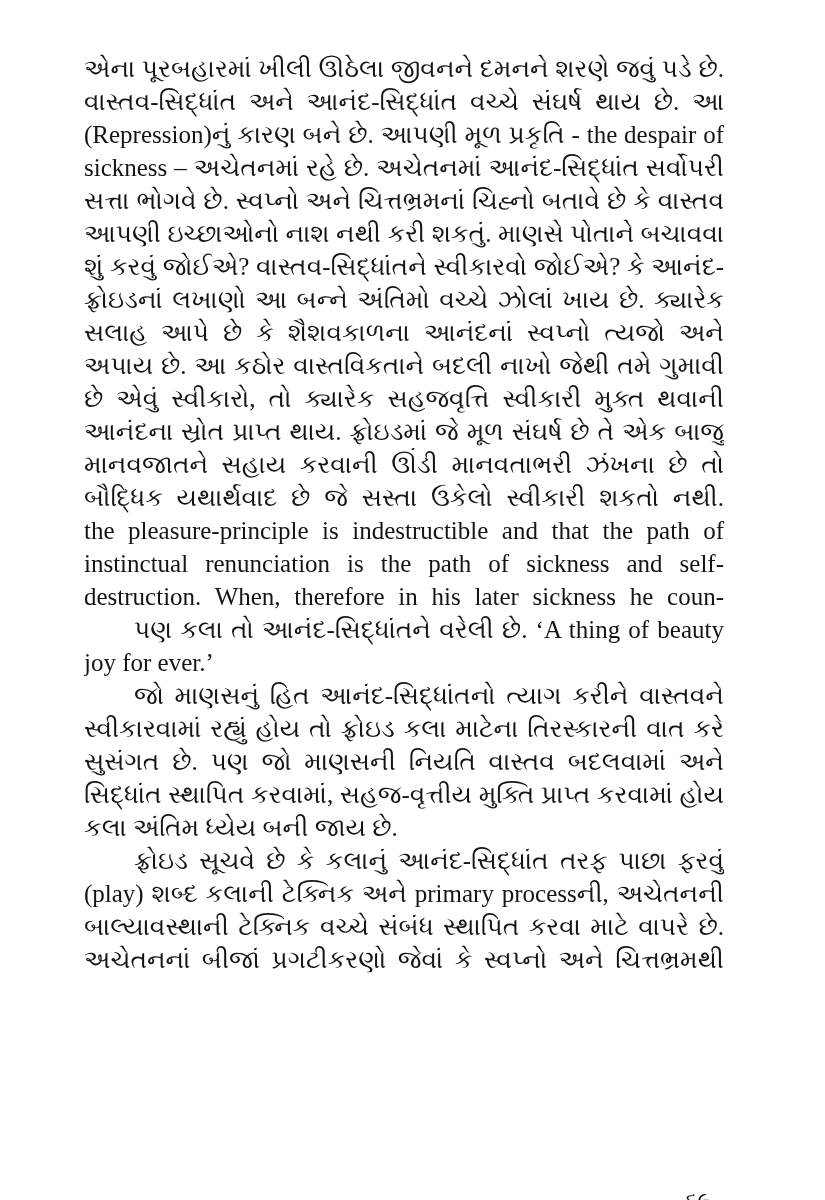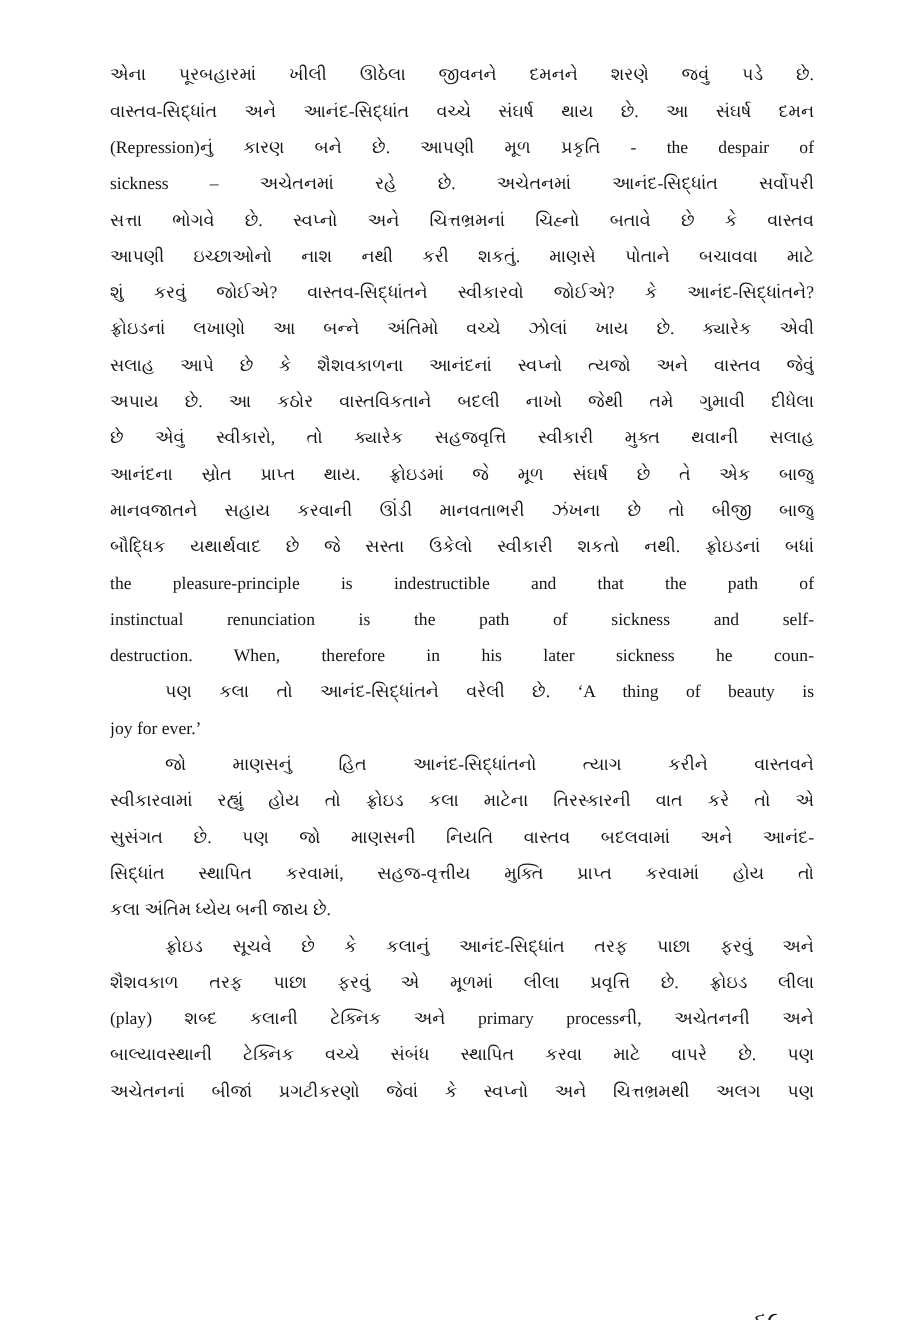--- a/index.html
+++ b/index.html
@@ -11,24 +11,24 @@
     position: relative;
     width: 825px;
     height: 1200px;
     background: #ffffff;
     overflow: hidden;
     font-family: "Liberation Serif", "DejaVu Serif", serif;
     color: #141414;
   }
   .text-block {
     position: absolute;
-    left: 100px;
+    left: 84px;
     top: 52px;
     width: 640px;
-    font-size: 16px;
+    font-size: 25px;
     line-height: 33px;
   }
   .line {
     height: 33px;
     overflow: hidden;
     white-space: nowrap;
     text-align: left;
   }
   .line.j {
     white-space: normal;
@@ -73,19 +73,18 @@
       <div class="line j">instinctual renunciation is the path of sickness and self-</div>
       <div class="line j">destruction. When, therefore in his later sickness he coun-</div>
       <div class="line j ind">પણ કલા તો આનંદ-સિદ્ધાંતને વરેલી છે. ‘A thing of beauty is</div>
       <div class="line">joy for ever.’</div>
       <div class="line j ind">જો માણસનું હિત આનંદ-સિદ્ધાંતનો ત્યાગ કરીને વાસ્તવને</div>
       <div class="line j">સ્વીકારવામાં રહ્યું હોય તો ફ્રોઇડ કલા માટેના તિરસ્કારની વાત કરે તો એ</div>
       <div class="line j">સુસંગત છે. પણ જો માણસની નિયતિ વાસ્તવ બદલવામાં અને આનંદ-</div>
       <div class="line j">સિદ્ધાંત સ્થાપિત કરવામાં, સહજ-વૃત્તીય મુક્તિ પ્રાપ્ત કરવામાં હોય તો</div>
       <div class="line">કલા અંતિમ ધ્યેય બની જાય છે.</div>
       <div class="line j ind">ફ્રોઇડ સૂચવે છે કે કલાનું આનંદ-સિદ્ધાંત તરફ પાછા ફરવું અને</div>
-      <div class="line j">શૈશવકાળ તરફ પાછા ફરવું એ મૂળમાં લીલા પ્રવૃત્તિ છે. ફ્રોઇડ લીલા</div>
       <div class="line j">(play) શબ્દ કલાની ટેક્નિક અને primary processની, અચેતનની અને</div>
       <div class="line j">બાલ્યાવસ્થાની ટેક્નિક વચ્ચે સંબંધ સ્થાપિત કરવા માટે વાપરે છે. પણ</div>
       <div class="line j">અચેતનનાં બીજાં પ્રગટીકરણો જેવાં કે સ્વપ્નો અને ચિત્તભ્રમથી અલગ પણ</div>
     </div>
   <div class="page-number">૬૯</div>
 </div>
 
 </body></html>

